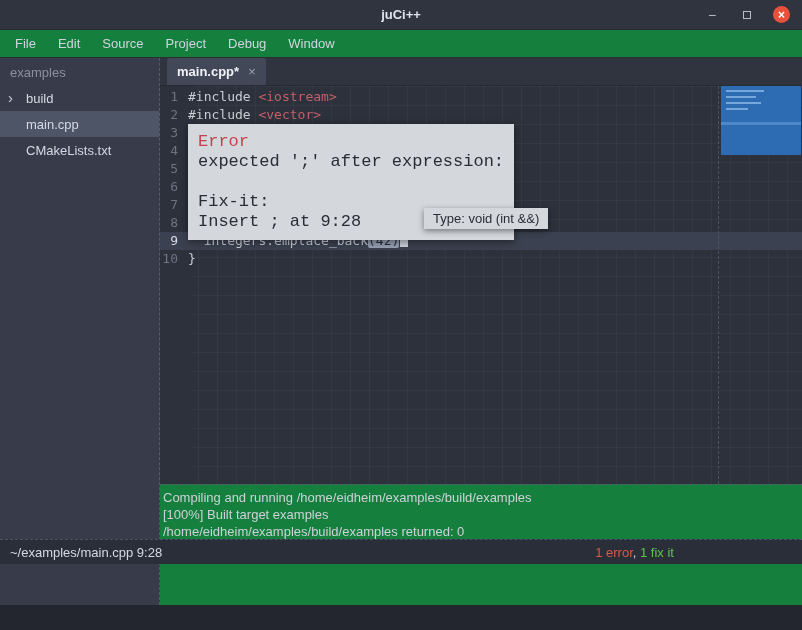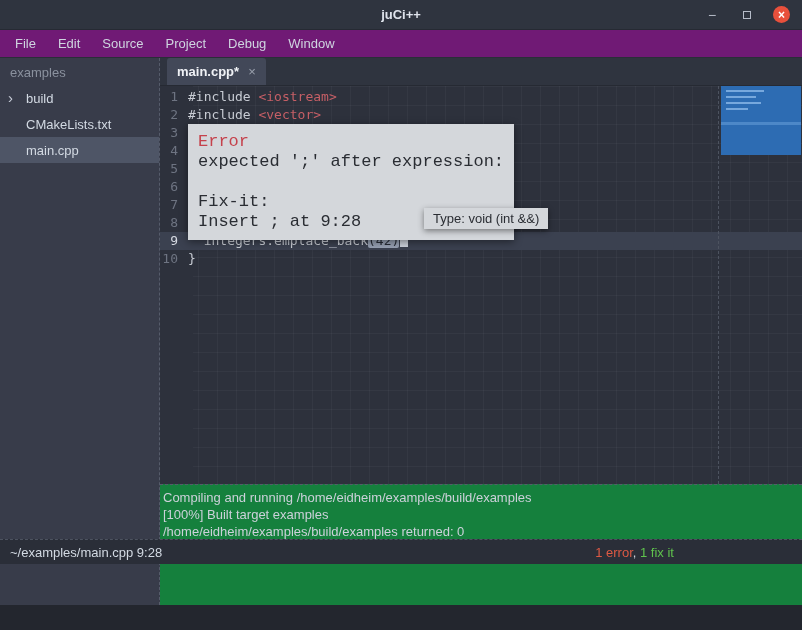--- a/index.html
+++ b/index.html
@@ -15,21 +15,21 @@
            color: #dfe3ec; font-size: 13px; font-weight: bold; }
   .controls { margin-left: auto; display: flex; align-items: center; gap: 17px;
               padding-right: 12px; position: relative; z-index: 2; }
   .ctrl { width: 18px; height: 18px; display: flex; align-items: center; justify-content: center;
           color: #b6bcc9; font-size: 14px; cursor: default; }
   .ctrl.close { background: #e8503c; border-radius: 50%; width: 17px; height: 17px;
                 color: #ffffff; font-size: 12px; font-weight: bold; }
   .max-box { width: 8px; height: 8px; border: 1px solid #b6bcc9; }
 
   
-  .menubar { height: 28px; background: #701a75; border-bottom: 1px solid #2a2e38;
+  .menubar { height: 28px; background: #15803d; border-bottom: 1px solid #2a2e38;
              display: flex; align-items: center; padding-left: 4px;
              color: #cfd5e0; font-size: 13px; }
   .menu-item { padding: 5px 11px; }
 
   
   .body { display: flex; height: 547px; }
 
   
   .sidebar { width: 160px; flex: none; background: #383c4a;
              border-right: 1px dashed #565c6b; }
@@ -137,27 +137,27 @@
 
   <div class="body">
 
     <div class="sidebar">
       <div class="sidebar-header">examples</div>
       <div class="tree">
           <div class="tree-item">
             <span class="chevron">›</span>
             <span>build</span>
           </div>
+          <div class="tree-item selected">
+            <span class="chevron"></span>
+            <span>main.cpp</span>
+          </div>
           <div class="tree-item">
             <span class="chevron"></span>
             <span>CMakeLists.txt</span>
-          </div>
-          <div class="tree-item selected">
-            <span class="chevron"></span>
-            <span>main.cpp</span>
           </div>
         </div>
     </div>
 
     <div class="main">
 
       <div class="tabbar">
         <div class="tab">
           <span>main.cpp*</span>
           <span class="tab-close">×</span>

